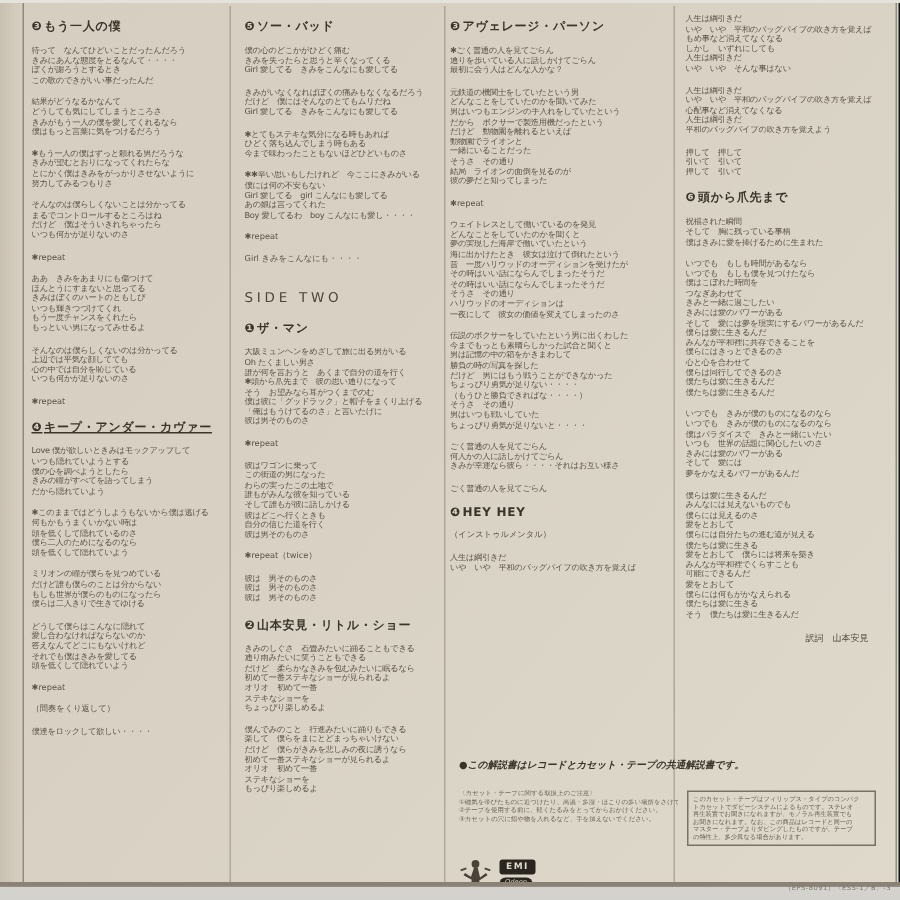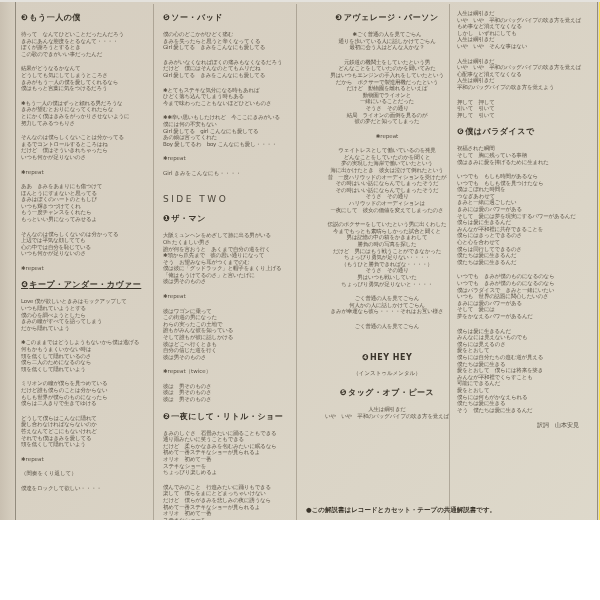--- a/index.html
+++ b/index.html
@@ -1,46 +1,46 @@
 <!DOCTYPE html>
 <html><head>
 <meta charset="utf-8">
 <style>
   html,body{margin:0;padding:0;}
   body{font-family:"DejaVu Sans",sans-serif;}
-  .scan{position:relative;width:600px;height:520px;background:#fde047;overflow:hidden;}
+  .scan{position:relative;width:600px;height:600px;background:#0f172a;overflow:hidden;}
   .paper{position:absolute;left:0;top:2px;width:599px;height:587px;
     background:linear-gradient(128deg,#d6cec0 0%,#d8d1c3 38%,#dbd5c7 70%,#ded9cb 100%);}
   .left-edge-band{position:absolute;left:0;top:0;width:15px;height:100%;
     background:linear-gradient(90deg,#c9c0b1 0%,#d2cabb 60%,#d6cec0 100%);}
   .edge-line{position:absolute;background:rgba(90,82,68,0.55);}
   .edge-line.v{width:1px;top:0;height:100%;}
   .divider{position:absolute;width:1px;top:2px;height:585px;background:rgba(104,95,80,0.38);}
   .bottom-shadow{position:absolute;left:0;top:588px;width:600px;height:3px;background:#8b8274;}
   .bottom-strip{position:absolute;left:0;top:591px;width:600px;height:9px;background:#d4d2cd;}
   .top-strip{position:absolute;left:0;top:0;width:600px;height:2px;background:#e4e2dd;}
 
   .col{position:absolute;top:8px;color:#564e42;}
   .col1{left:21px;width:127px;}
   .col2{left:163px;width:128px;}
-  .col3{left:318px;width:138px;text-align:center;}
+  .col3{left:300px;width:138px;}
   .col4{left:457px;width:136px;}
 
   .song-heading{font-size:8px;font-weight:bold;color:#3a342a;letter-spacing:0.5px;
     margin:2px 0 8px 0;white-space:nowrap;}
   .song-heading .num{font-size:8px;margin-right:1px;}
   .side-label{font-size:9px;letter-spacing:2.5px;color:#4c463b;margin:0 0 9px 0;}
   .stanza{margin:0 0 8px 0;}
   .lyric-line{font-size:5.5px;line-height:6.6px;letter-spacing:-0.2px;white-space:nowrap;
     overflow:hidden;color:#5a5246;}
   .note{font-size:5.5px;line-height:6.5px;color:#5a5246;margin:2px 0 8px 0;}
   .credit{font-size:6px;color:#4c463b;text-align:right;margin-top:4px;padding-right:14px;}
 
   .footer{position:absolute;left:306px;top:504px;width:290px;color:#4f483d;}
-  .f-bullet{font-size:6.5px;font-weight:bold;color:#3a342a;margin-bottom:12px;white-space:nowrap;}
+  .f-bullet{font-size:6.5px;font-weight:bold;color:#3a342a;margin-bottom:12px;white-space:nowrap;font-style:italic;}
   .f-row{display:flex;gap:6px;}
   .f-left{width:146px;}
   .f-left .f-line{font-size:4.3px;line-height:5.6px;white-space:nowrap;overflow:hidden;color:#685f51;}
   .f-box{width:118px;border:1px solid #7a7162;padding:2px 3px;}
   .f-box .f-line{font-size:4.2px;line-height:5.1px;white-space:nowrap;overflow:hidden;color:#685f51;}
   .f-logos-row{display:flex;align-items:flex-start;gap:5px;margin-top:7px;}
   .mascot{width:22px;height:27px;flex:0 0 auto;}
   .logo-stack{display:flex;flex-direction:column;gap:2px;flex:0 0 auto;margin-top:2px;}
   .logo-emi{width:24px;height:10px;background:#2a251e;border-radius:2px;color:#ded9cb;
     font-size:6px;font-weight:bold;display:flex;align-items:center;justify-content:center;letter-spacing:1px;}
@@ -188,21 +188,21 @@
           <div class="lyric-line">彼はどこへ行くときも</div>
           <div class="lyric-line">自分の信じた道を行く</div>
           <div class="lyric-line">彼は男そのものさ</div>
         </div>
         <div class="note" style="margin-top: 4px;">✱repeat（twice）</div>
         <div class="stanza">
           <div class="lyric-line">彼は　男そのものさ</div>
           <div class="lyric-line">彼は　男そのものさ</div>
           <div class="lyric-line">彼は　男そのものさ</div>
         </div>
-        <div class="song-heading" style="margin-top: 8px;"><span class="num">❷</span><span>一夜にして・リトル・ショー</span></div>
+        <div class="song-heading" style="margin-top: 8px;"><span class="num">❷</span><span>山本安見・リトル・ショー</span></div>
         <div class="stanza">
           <div class="lyric-line">きみのしぐさ　石畳みたいに踊ることもできる</div>
           <div class="lyric-line">通り雨みたいに笑うこともできる</div>
           <div class="lyric-line">だけど　柔らかなきみを包むみたいに眠るなら</div>
           <div class="lyric-line">初めて一番ステキなショーが見られるよ</div>
           <div class="lyric-line">オリオ　初めて一番</div>
           <div class="lyric-line">ステキなショーを</div>
           <div class="lyric-line">ちょっぴり楽しめるよ</div>
         </div>
         <div class="stanza">
@@ -260,23 +260,22 @@
           <div class="lyric-line">ちょっぴり勇気が足りないと・・・・</div>
         </div>
         <div class="stanza">
           <div class="lyric-line">ごく普通の人を見てごらん</div>
           <div class="lyric-line">何人かの人に話しかけてごらん</div>
           <div class="lyric-line">きみが幸運なら彼ら・・・・それはお互い様さ</div>
         </div>
         <div class="stanza">
           <div class="lyric-line">ごく普通の人を見てごらん</div>
         </div>
-        <div class="song-heading" style="margin-top: 24px;"><span class="num">❹</span><span>HEY HEY</span></div>
+        <div class="song-heading" style="margin-top: 8px;"><span class="num">❹</span><span>HEY HEY</span></div>
         <div class="note">（インストゥルメンタル）</div>
-        <div class="song-heading" style="margin-top: 10px;"><span class="num">❺</span><span>タッグ・オブ・ピース</span></div>
         <div class="stanza">
           <div class="lyric-line">人生は綱引きだ</div>
           <div class="lyric-line">いや　いや　平和のバッグパイプの吹き方を覚えば</div>
         </div>
       </div>
     <div class="col col4">
         <div class="stanza">
           <div class="lyric-line">人生は綱引きだ</div>
           <div class="lyric-line">いや　いや　平和のバッグパイプの吹き方を覚えば</div>
           <div class="lyric-line">もめ事など消えてなくなる</div>
@@ -289,21 +288,21 @@
           <div class="lyric-line">いや　いや　平和のバッグパイプの吹き方を覚えば</div>
           <div class="lyric-line">心配事など消えてなくなる</div>
           <div class="lyric-line">人生は綱引きだ</div>
           <div class="lyric-line">平和のバッグパイプの吹き方を覚えよう</div>
         </div>
         <div class="stanza">
           <div class="lyric-line">押して　押して</div>
           <div class="lyric-line">引いて　引いて</div>
           <div class="lyric-line">押して　引いて</div>
         </div>
-        <div class="song-heading" style="margin-top: 6px;"><span class="num">❻</span><span>僕はパラダイスで</span></div>
+        <div class="song-heading" style="margin-top: 6px;"><span class="num">❻</span><span>頭から爪先まで</span></div>
         <div class="stanza">
           <div class="lyric-line">祝福された瞬間</div>
           <div class="lyric-line">そして　胸に残っている事柄</div>
           <div class="lyric-line">僕はきみに愛を捧げるために生まれた</div>
         </div>
         <div class="stanza">
           <div class="lyric-line">いつでも　もしも時間があるなら</div>
           <div class="lyric-line">いつでも　もしも僕を見つけたなら</div>
           <div class="lyric-line">僕はこぼれた時間を</div>
           <div class="lyric-line">つなぎあわせて</div>

